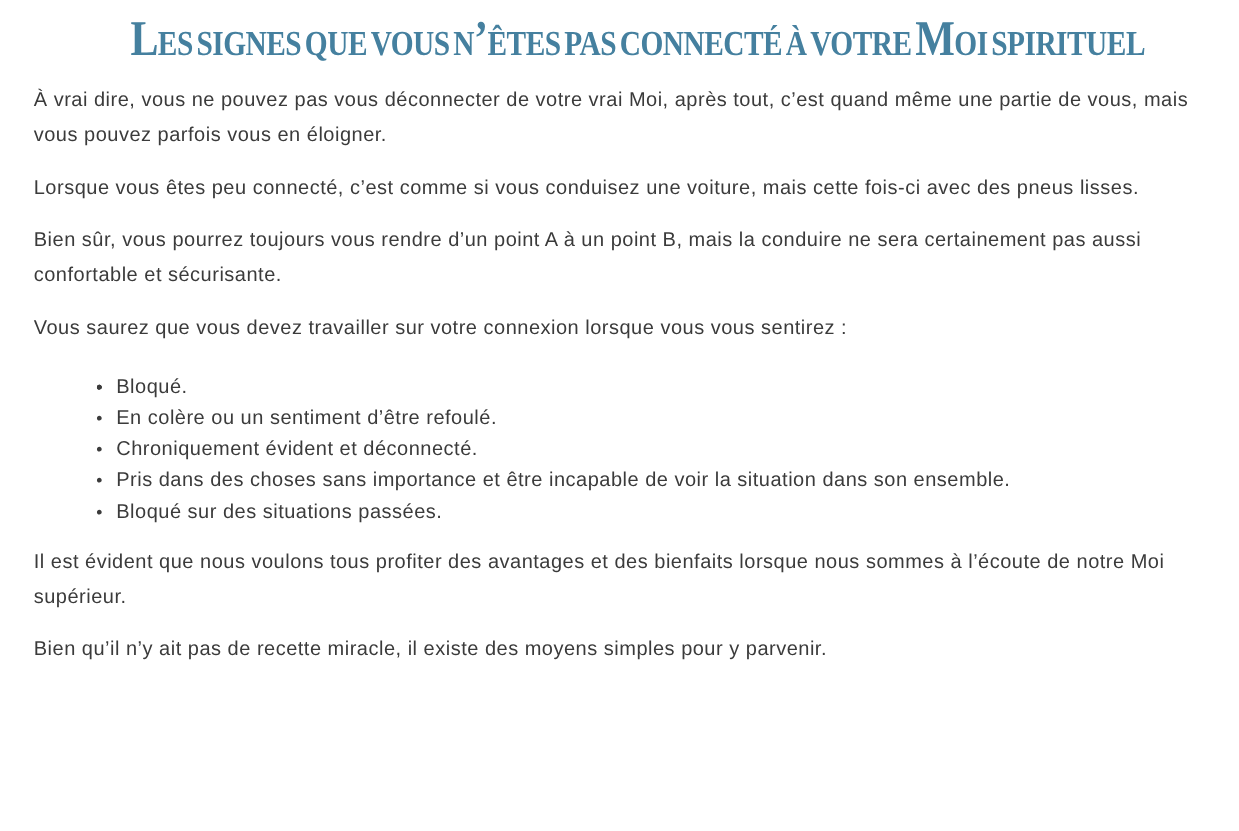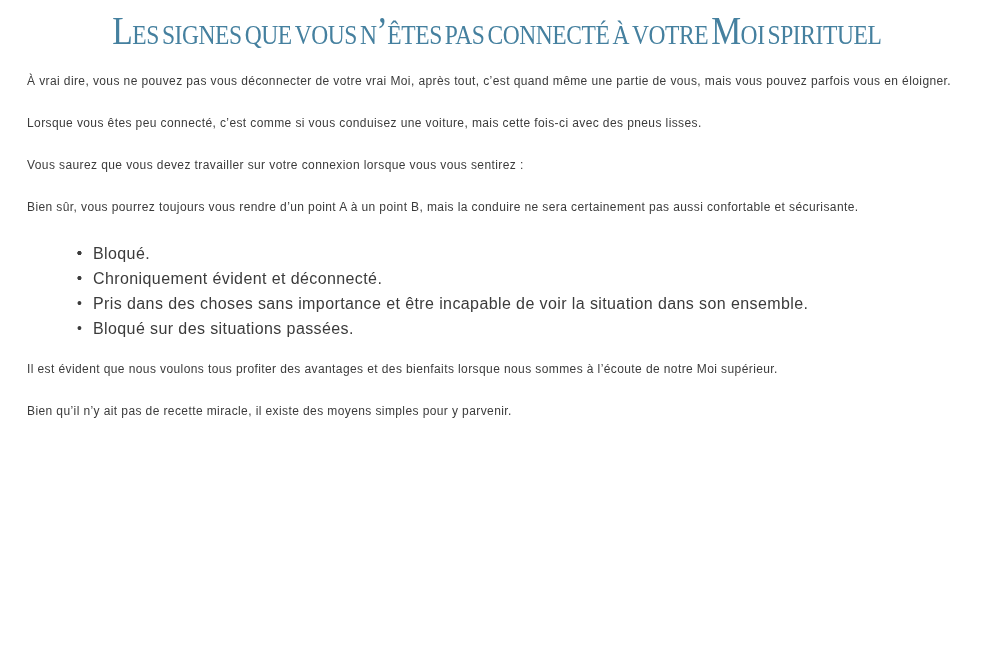--- a/index.html
+++ b/index.html
@@ -14,37 +14,37 @@
     font-family: "Liberation Sans", sans-serif;
     color: #3b3b3b;
   }
   .article {
     padding: 8px 25px 0 27px;
   }
   .page-title {
     margin: 0 0 13px 0;
     text-align: center;
     white-space: nowrap;
-    font-weight: 400;
+    font-weight: 700;
     color: #45809f;
     line-height: 1.15;
   }
   .page-title .title-inner {
     display: inline-block;
     font-family: "Liberation Serif", serif;
     font-variant: small-caps;
     font-size: 40px;
     letter-spacing: -0.5px;
     word-spacing: -6px;
     transform: scaleX(0.84);
     transform-origin: center top;
   }
   .para {
     margin: 0 0 14px 0;
-    font-size: 12px;
+    font-size: 16px;
     line-height: 28px;
     letter-spacing: 0.4px;
   }
   .signs-list {
     margin: 20px 0 14px 0;
     padding: 0 0 0 66px;
     list-style: none;
   }
   .signs-list li {
     position: relative;
@@ -65,36 +65,37 @@
 <body>
 
 <div class="article">
 
   <h1 class="page-title">
     <span class="title-inner">Les signes que vous n’êtes pas connecté à votre Moi spirituel</span>
   </h1>
 
   <p class="para">À vrai dire, vous ne pouvez pas vous déconnecter de votre vrai Moi, après tout, c’est quand même une partie de vous, mais vous pouvez parfois vous en éloigner.</p>
   <p class="para">Lorsque vous êtes peu connecté, c’est comme si vous conduisez une voiture, mais cette fois-ci avec des pneus lisses.</p>
+  <p class="para">Bien sûr, vous pourrez toujours vous rendre d’un point A à un point B, mais la conduire ne sera certainement pas aussi confortable et sécurisante.</p>
   <p class="para">Vous saurez que vous devez travailler sur votre connexion lorsque vous vous sentirez :</p>
-  <p class="para">Bien sûr, vous pourrez toujours vous rendre d’un point A à un point B, mais la conduire ne sera certainement pas aussi confortable et sécurisante.</p>
 
   <ul class="signs-list">
     <li>
       <span class="bullet-dot">•</span>
     </li>
     <li>
       <span class="bullet-dot">•</span>
     </li>
     <li>
       <span class="bullet-dot">•</span>
       <span>Bloqué.</span>
     </li>
     <li>
       <span class="bullet-dot">•</span>
+      <span>En colère ou un sentiment d’être refoulé.</span>
     </li>
     <li>
       <span class="bullet-dot">•</span>
       <span>Chroniquement évident et déconnecté.</span>
     </li>
     <li>
       <span class="bullet-dot">•</span>
       <span>Pris dans des choses sans importance et être incapable de voir la situation dans son ensemble.</span>
     </li>
     <li>

